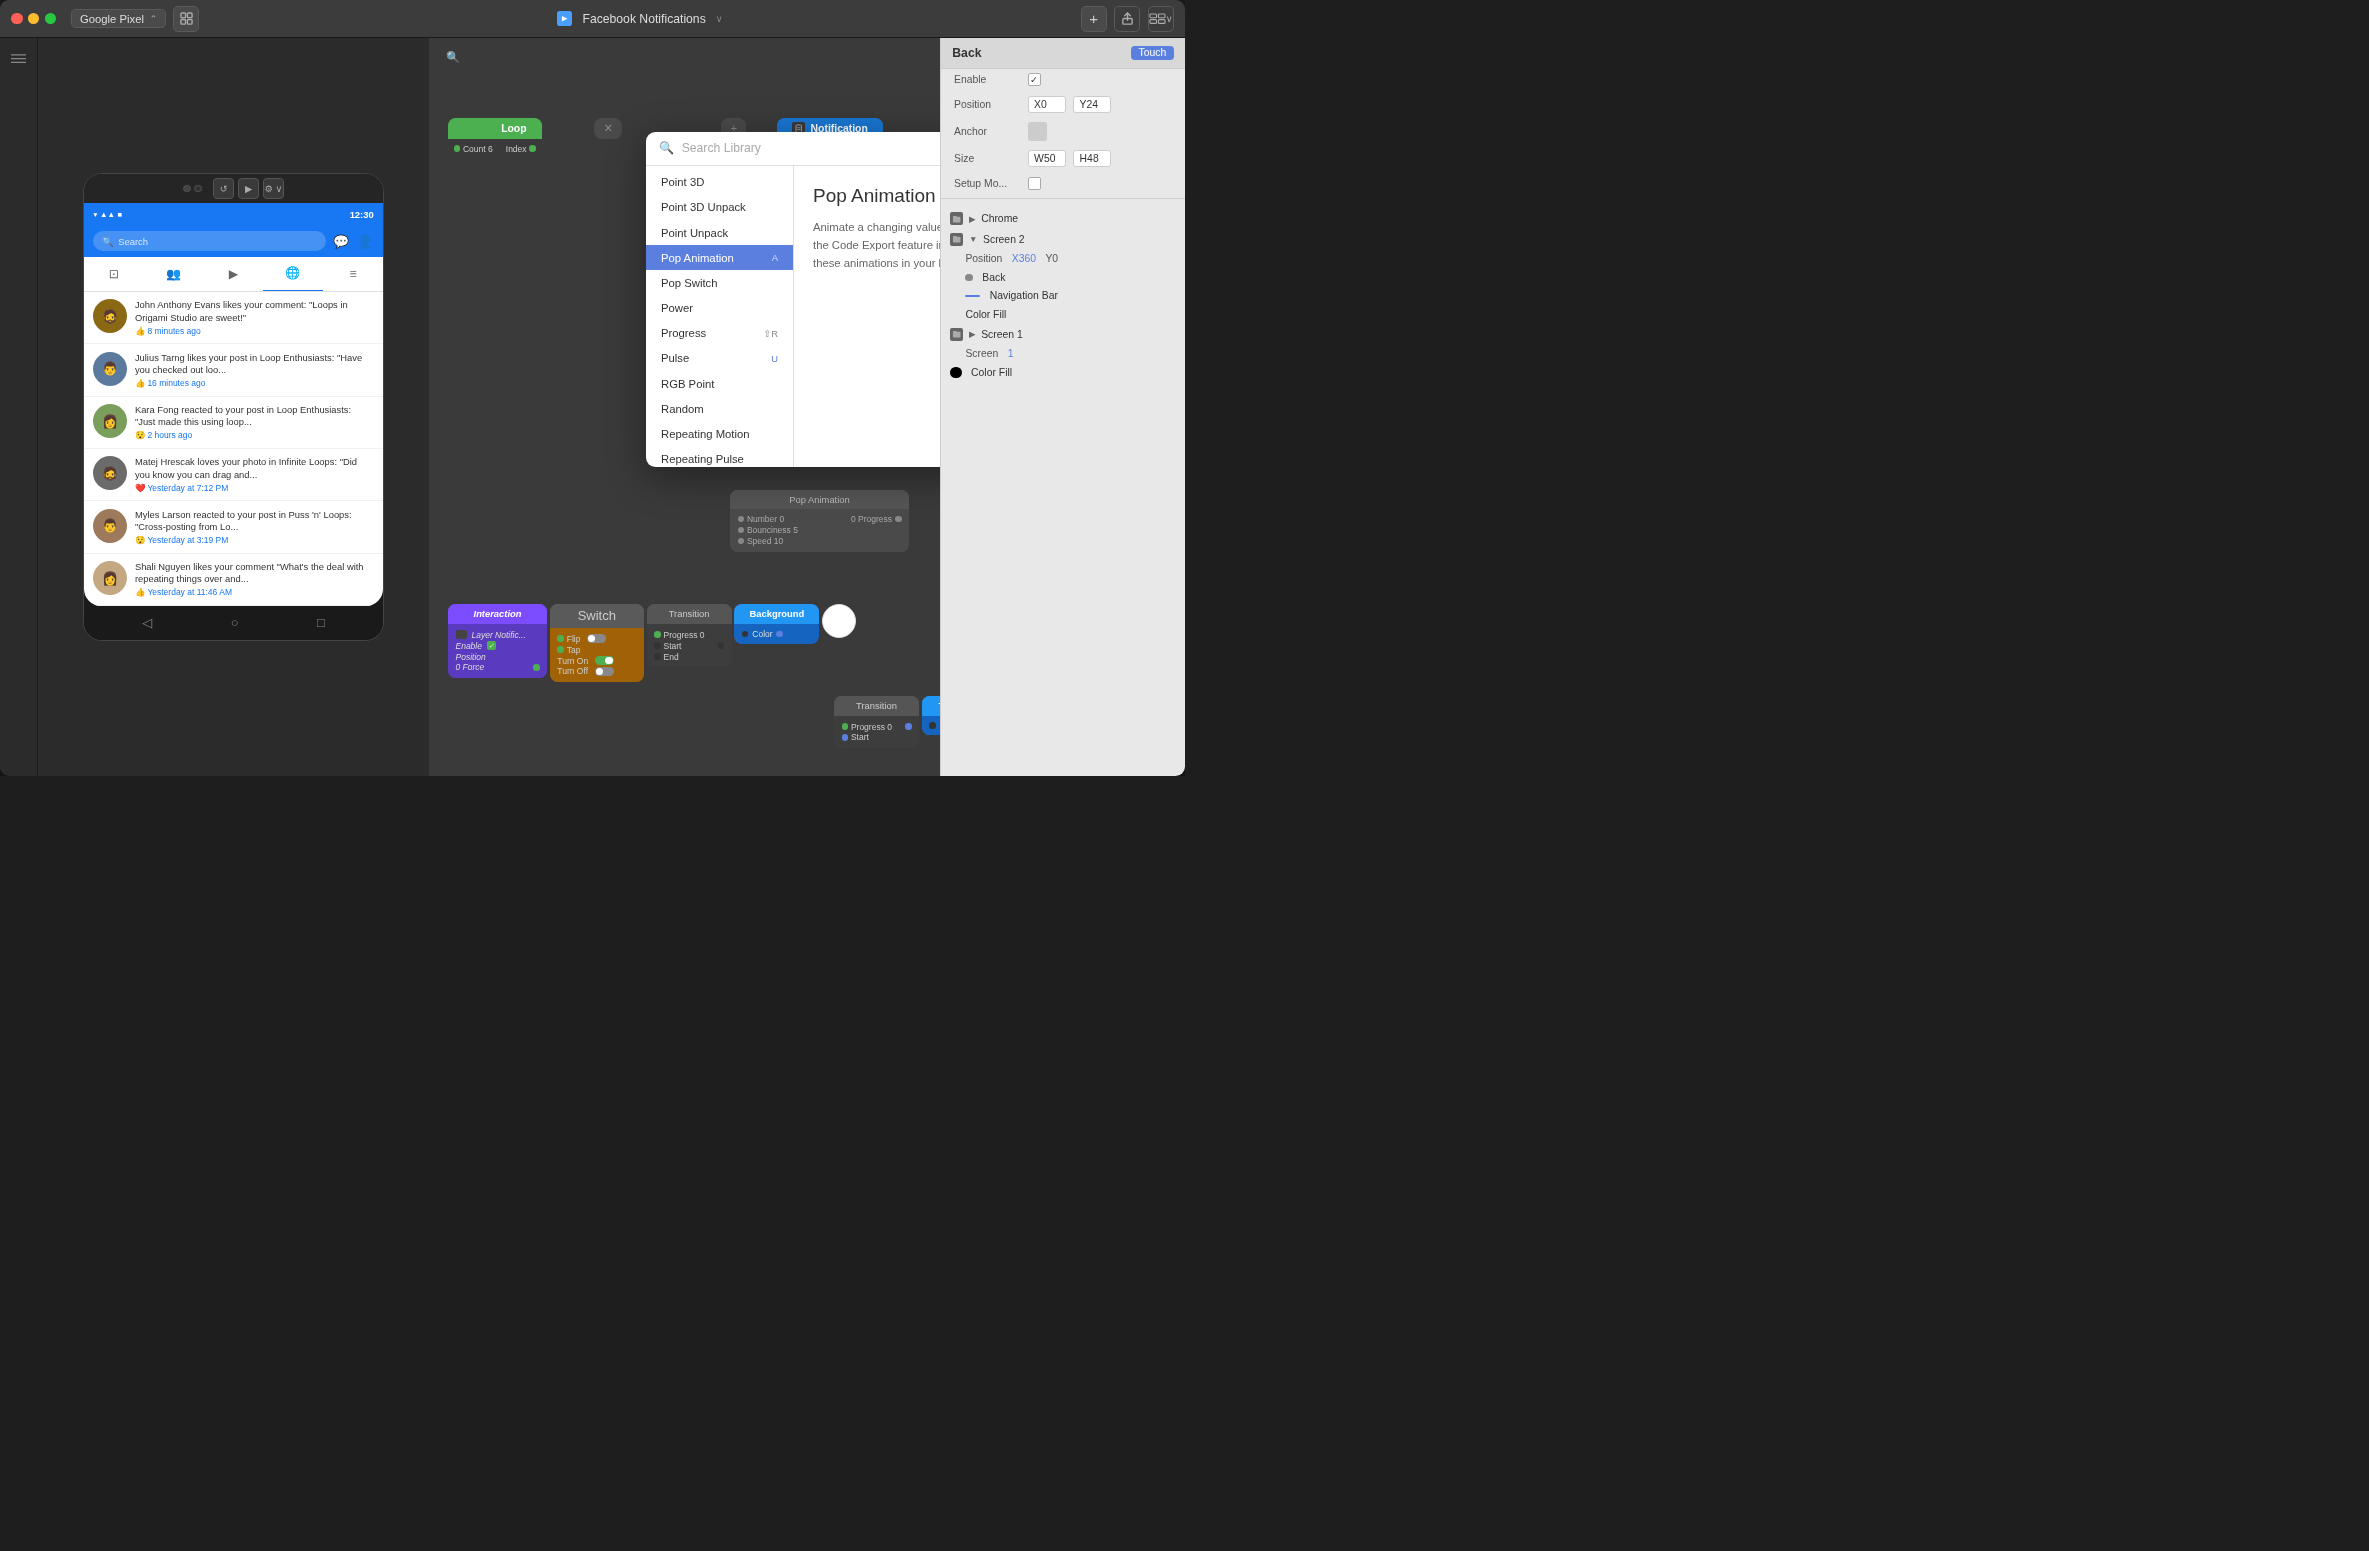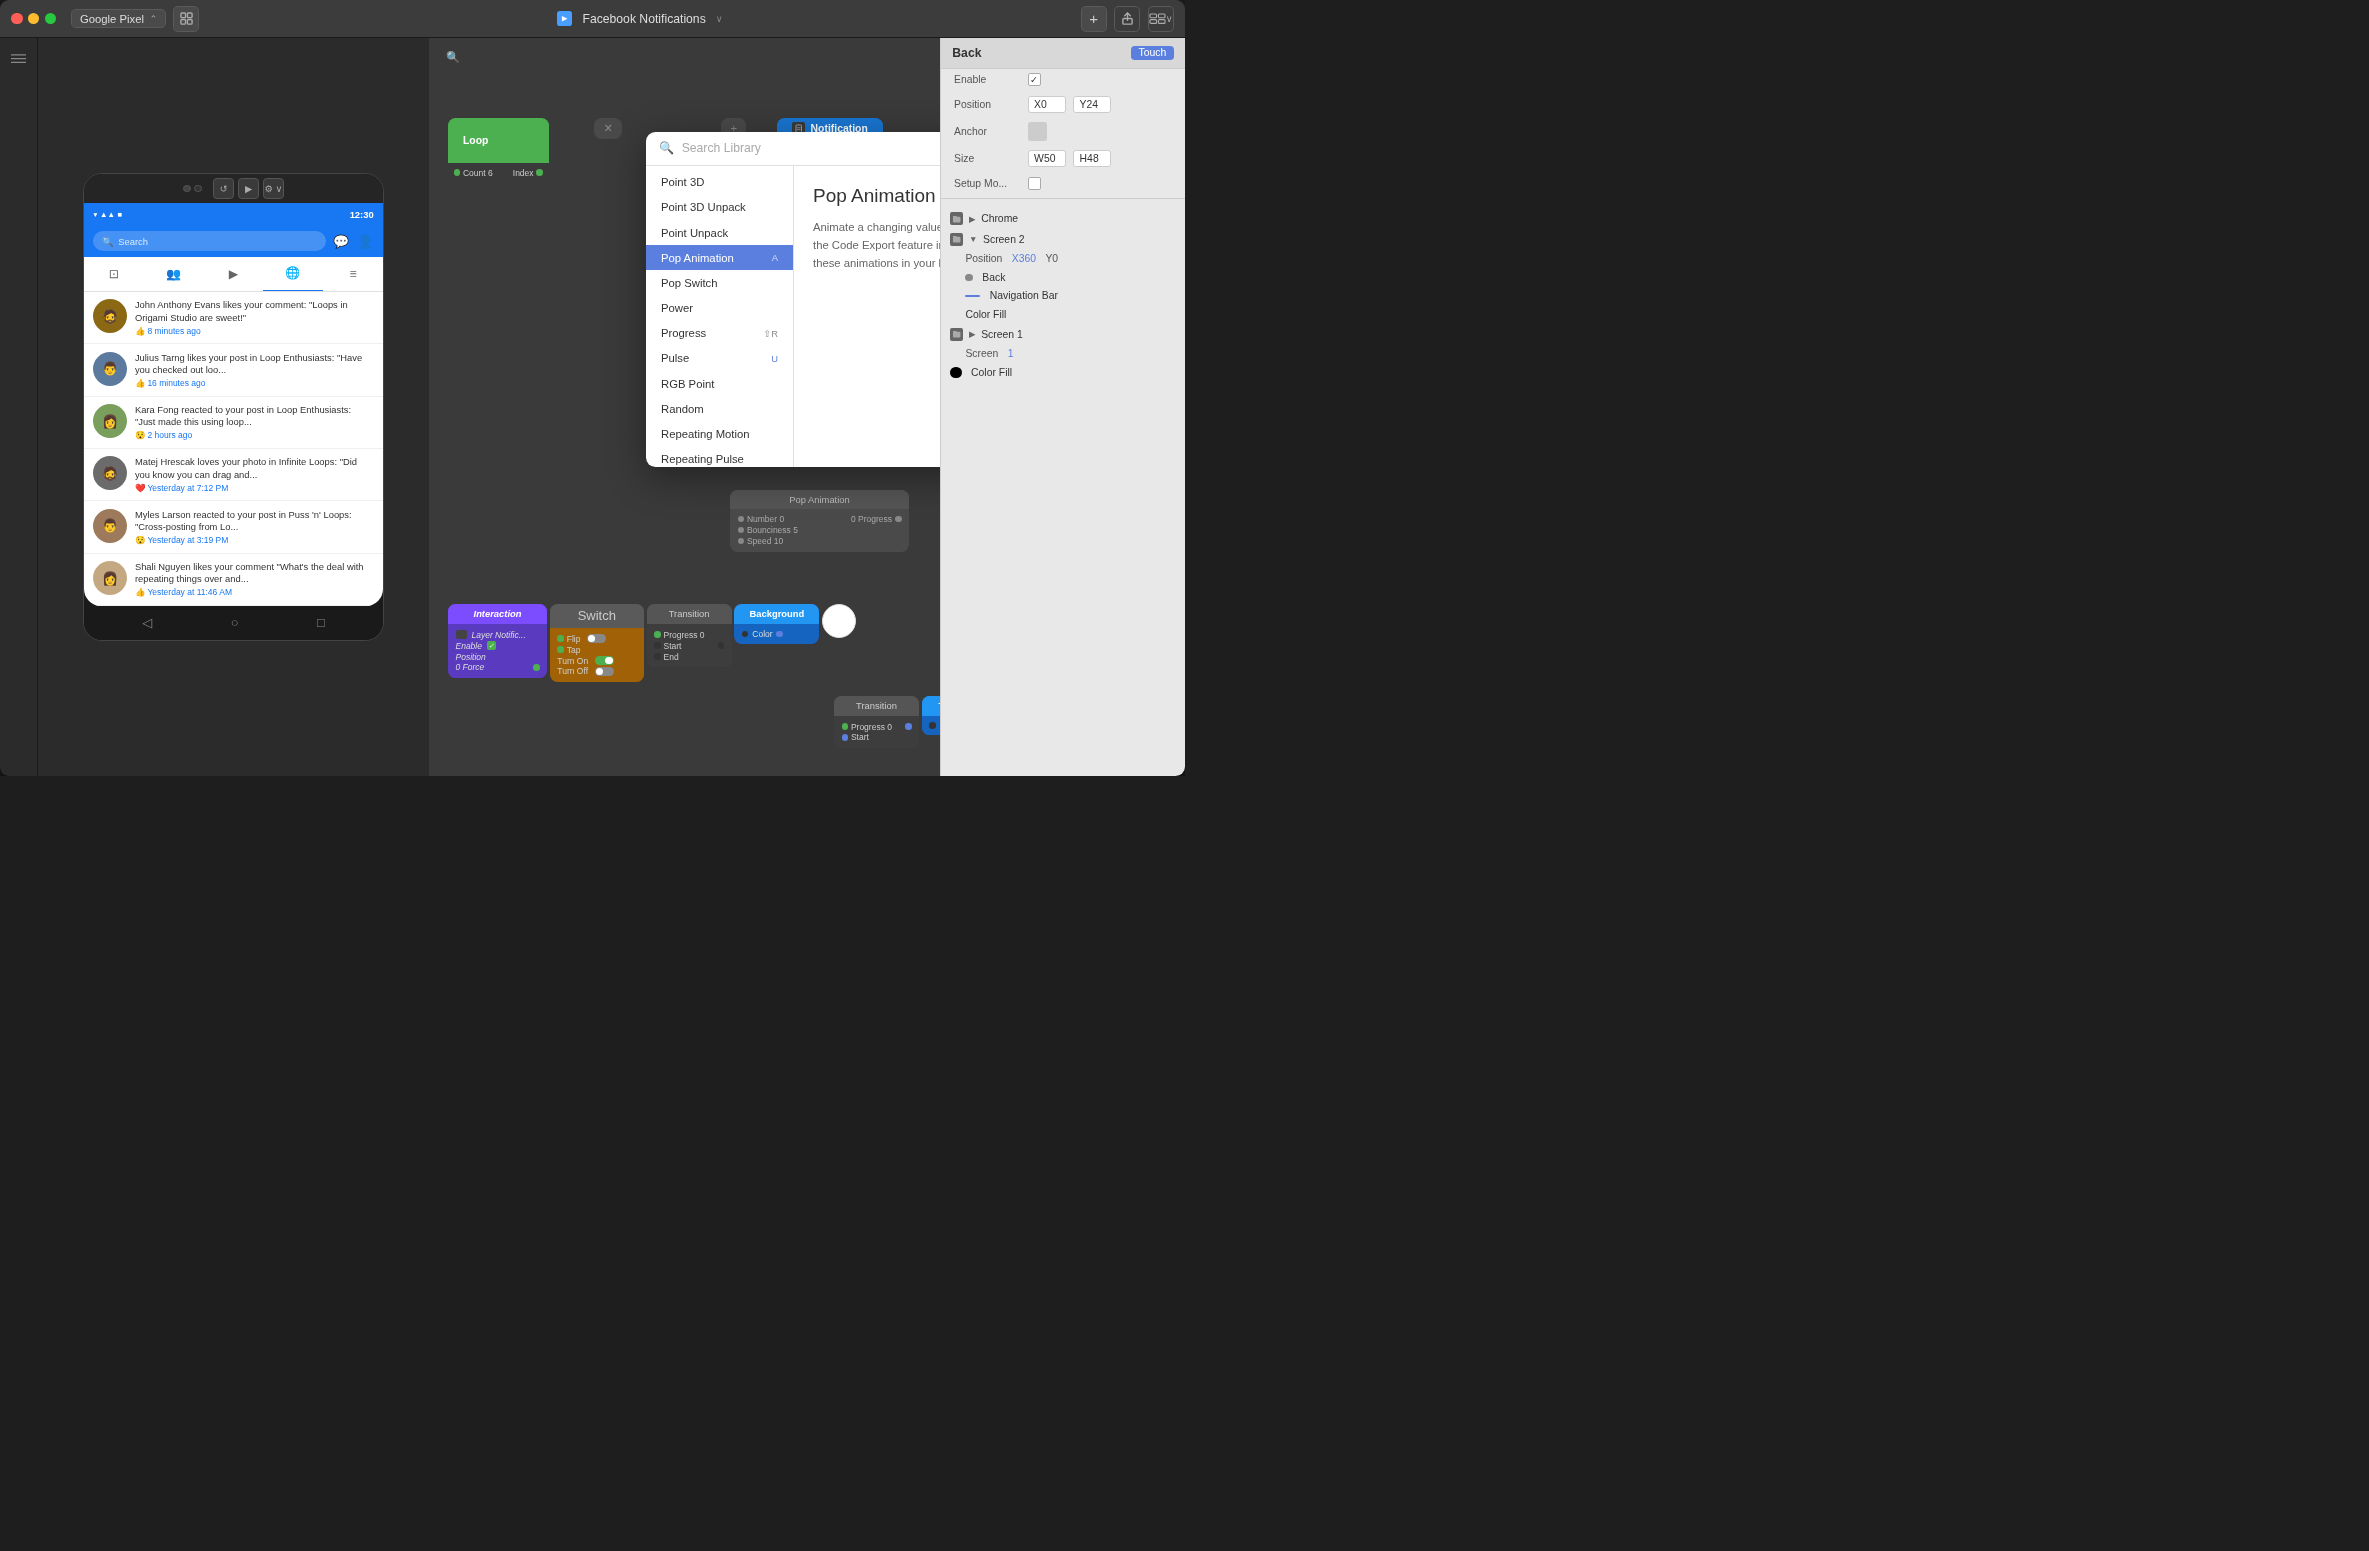--- a/index.html
+++ b/index.html
@@ -777,24 +777,24 @@
       </div>
     </div>
 
     <div class="canvas-area">
 
       <div style="position:absolute; top:7.5px; left:7.5px; display:flex; align-items:center; gap:5.6px; padding:0 9.4px; height:24.5px;">
         <span style="color:#888; font-size:11.3px;">🔍</span>
       </div>
 
       <div style="position:absolute; top:80px; left:19px;">
-        <div style="background:#4caf50; border-radius:7.5px 7.5px 0 0; padding:17px 15px; font-size:10.4px; font-weight:600; color:white; text-align:left;">
+        <div style="background:#4caf50; border-radius:7.5px 7.5px 0 0; padding:5px 15px; font-size:10.4px; font-weight:600; color:white; text-align:right;">
           <span>Loop</span>
         </div>
-        <div style="background:#3a3a3a; border-radius:0 0 7.5px 7.5px; padding:3.8px 5.6px; font-size:8.5px; color:#ccc; display:flex; gap:20px; align-items:center;">
+        <div style="background:#3a3a3a; border-radius:0 0 7.5px 7.5px; padding:3.8px 5.6px; font-size:8.5px; color:#ccc; display:flex; gap:13px; align-items:center;">
           <div class="port-line">
             <div class="dot dot-green"></div>
             <span>Count 6</span>
           </div>
           <div class="port-line">
             <span>Index</span>
             <div class="dot dot-green"></div>
           </div>
         </div>
       </div>

